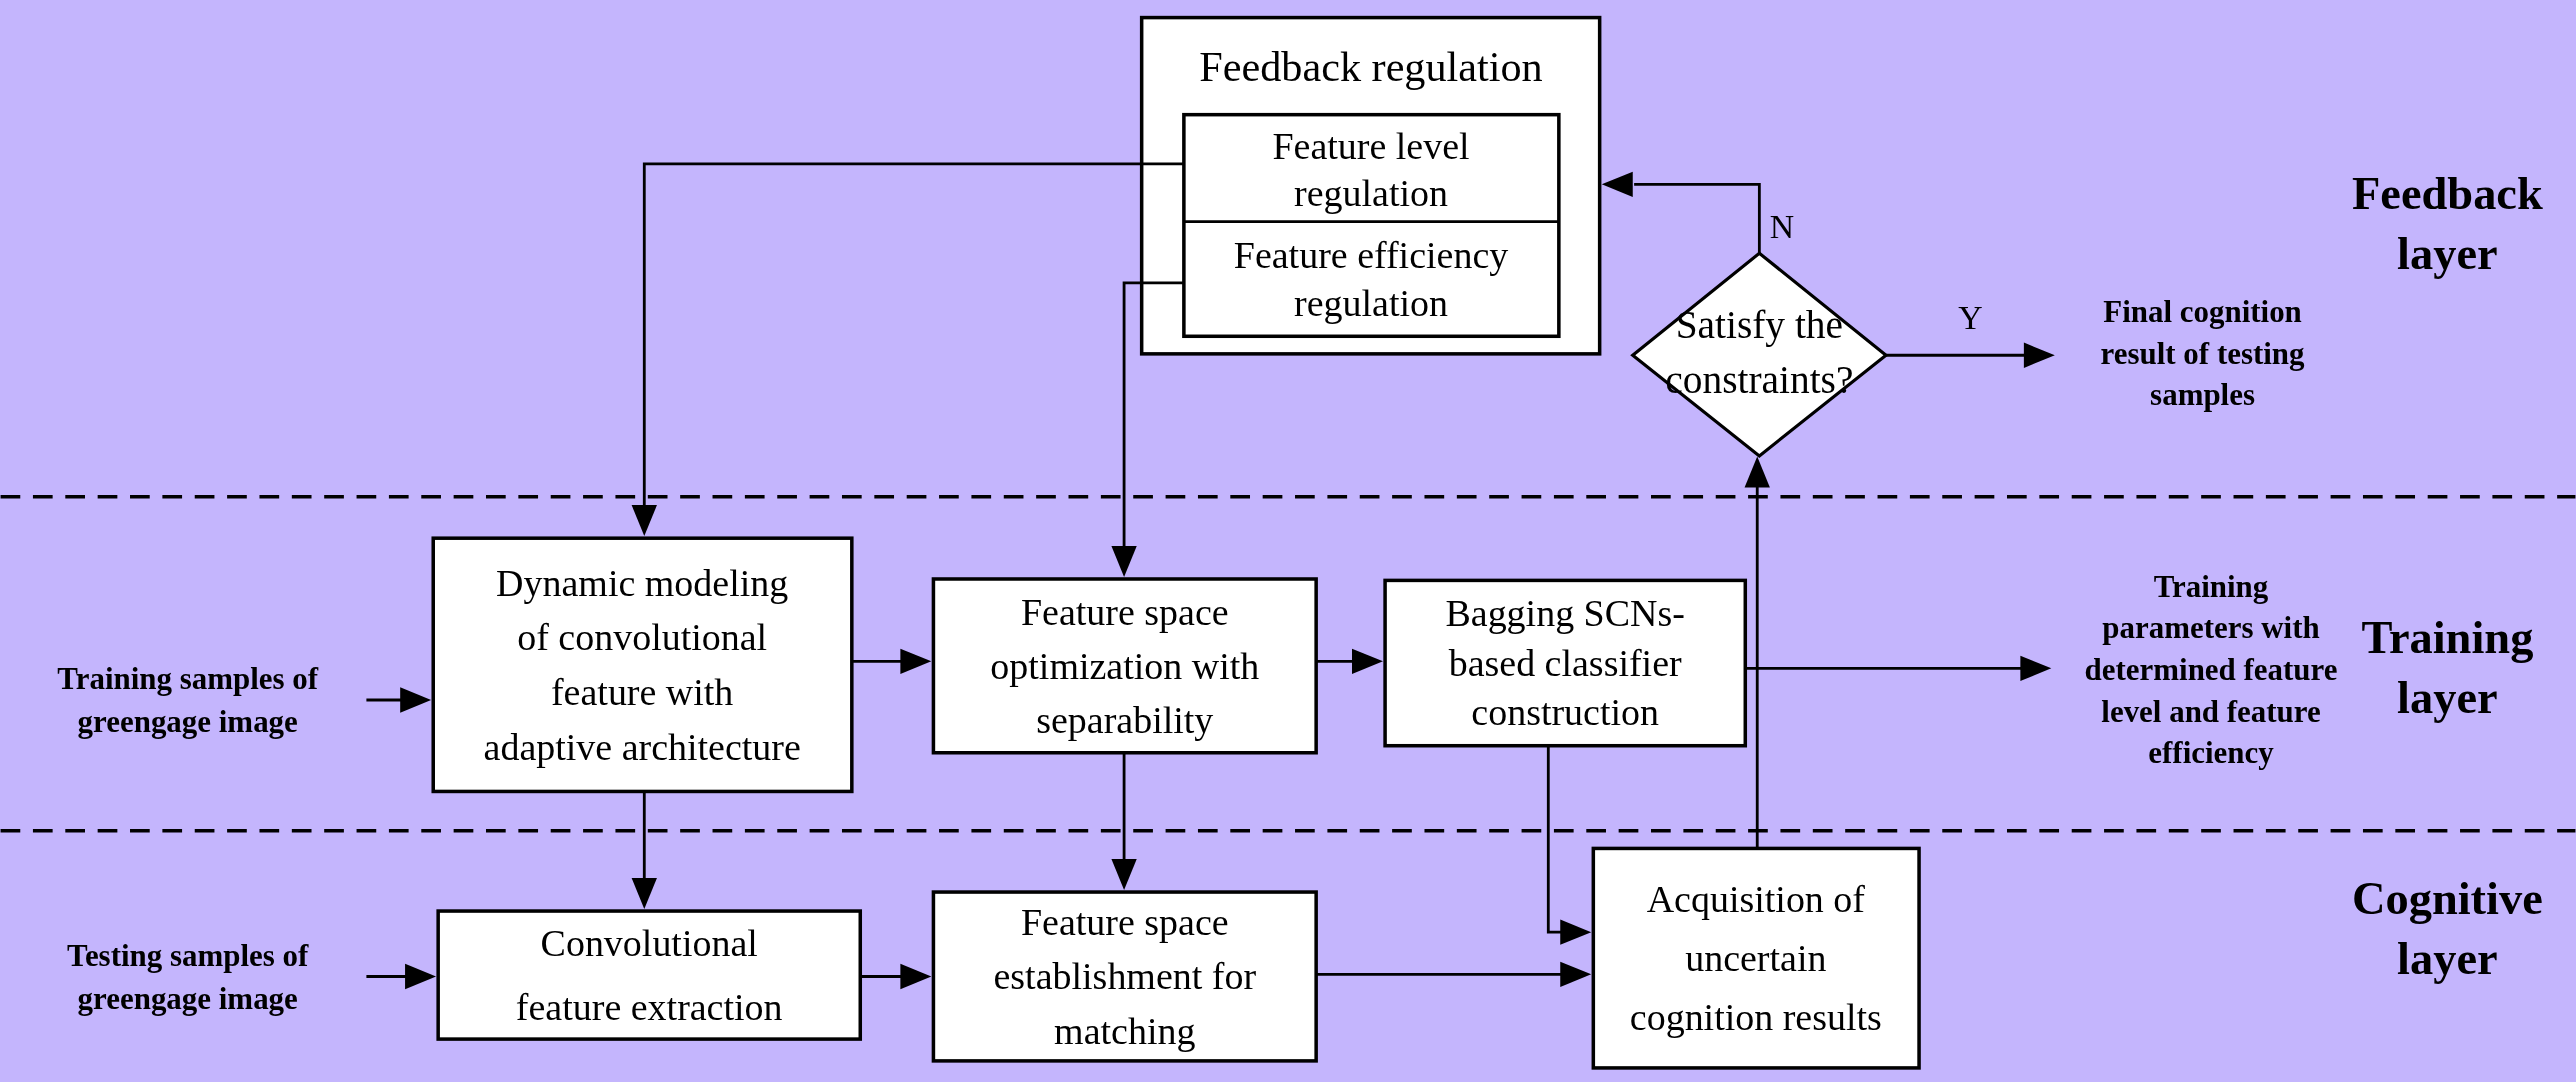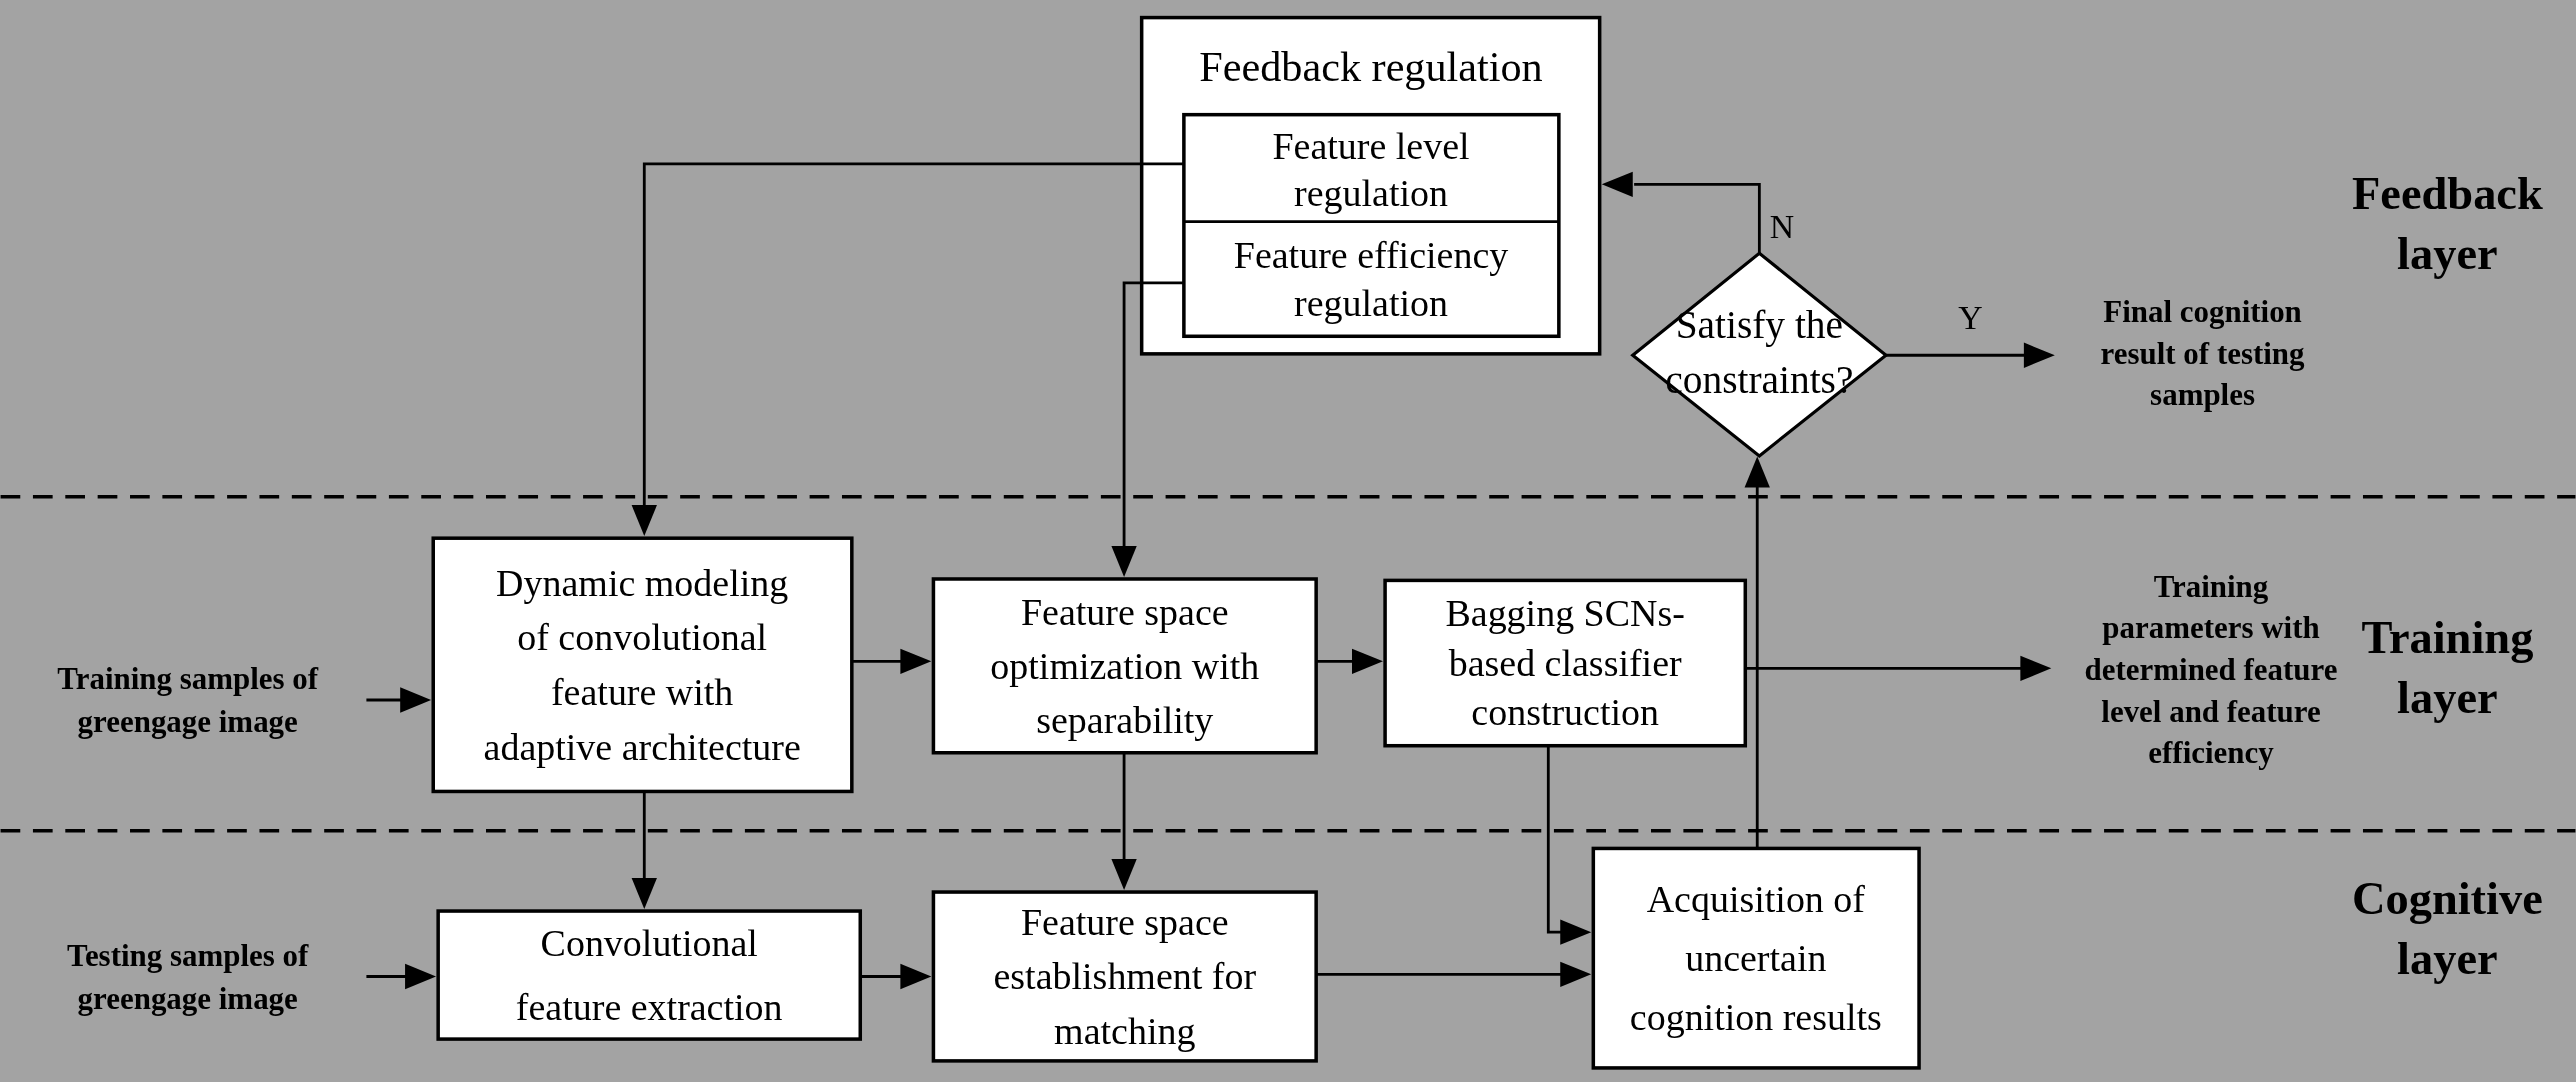--- a/index.html
+++ b/index.html
@@ -1,19 +1,19 @@
 <!DOCTYPE html>
 <html style="font-size:11.3px"><head>
 <meta charset="utf-8">
 <style>
   html,body{margin:0;padding:0;background:#ffffff;}
   .stage{
     position:relative;
     width:2576px;height:1082px;
-    background:#a3a3a3;
+    background:#c4b5fd;
     font-family:"Liberation Serif","DejaVu Serif",serif;
   }
   svg{position:absolute;left:0;top:0;}
   .box{fill:#ffffff;stroke:#000000;stroke-width:5;}
   .thin{fill:none;stroke:#000000;stroke-width:4;}
   .dash{fill:none;stroke:#000000;stroke-width:5;stroke-dasharray:28 18;}
   .ah{fill:#000000;stroke:none;}
   text{fill:#000000;}
   .boxtxt{font-size:54px;text-anchor:middle;}
   .titletxt{font-size:60px;text-anchor:middle;}

